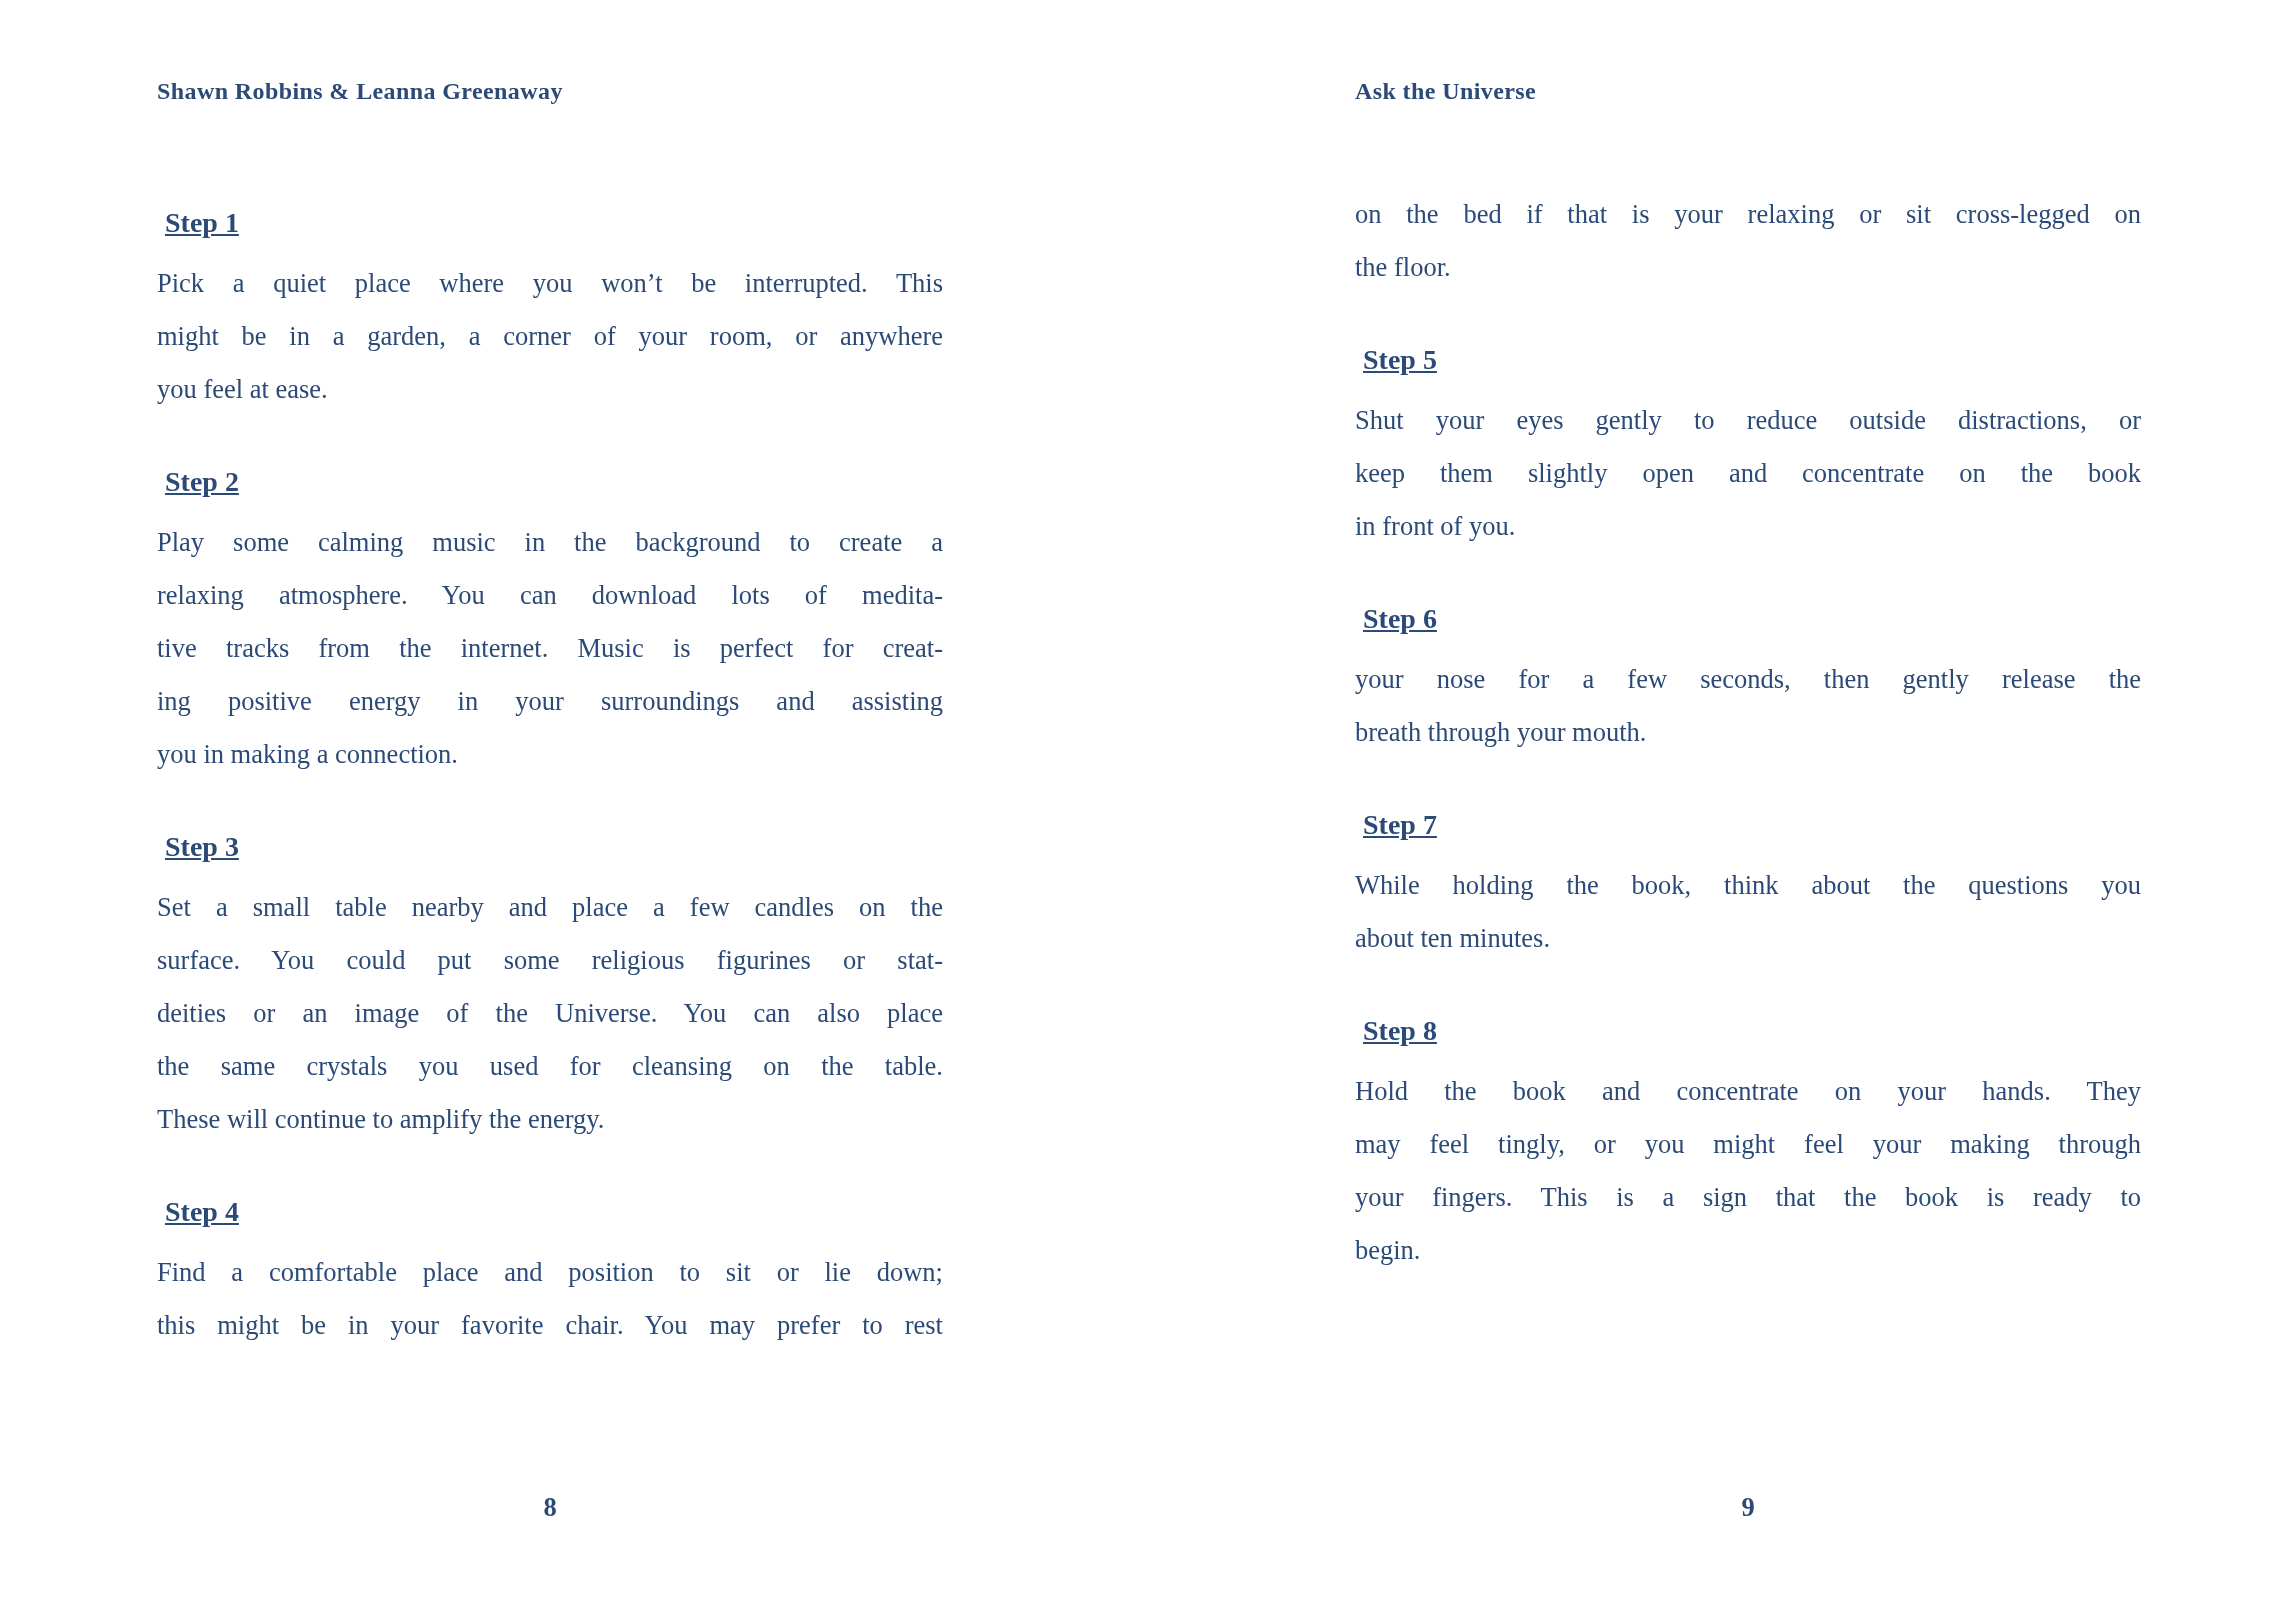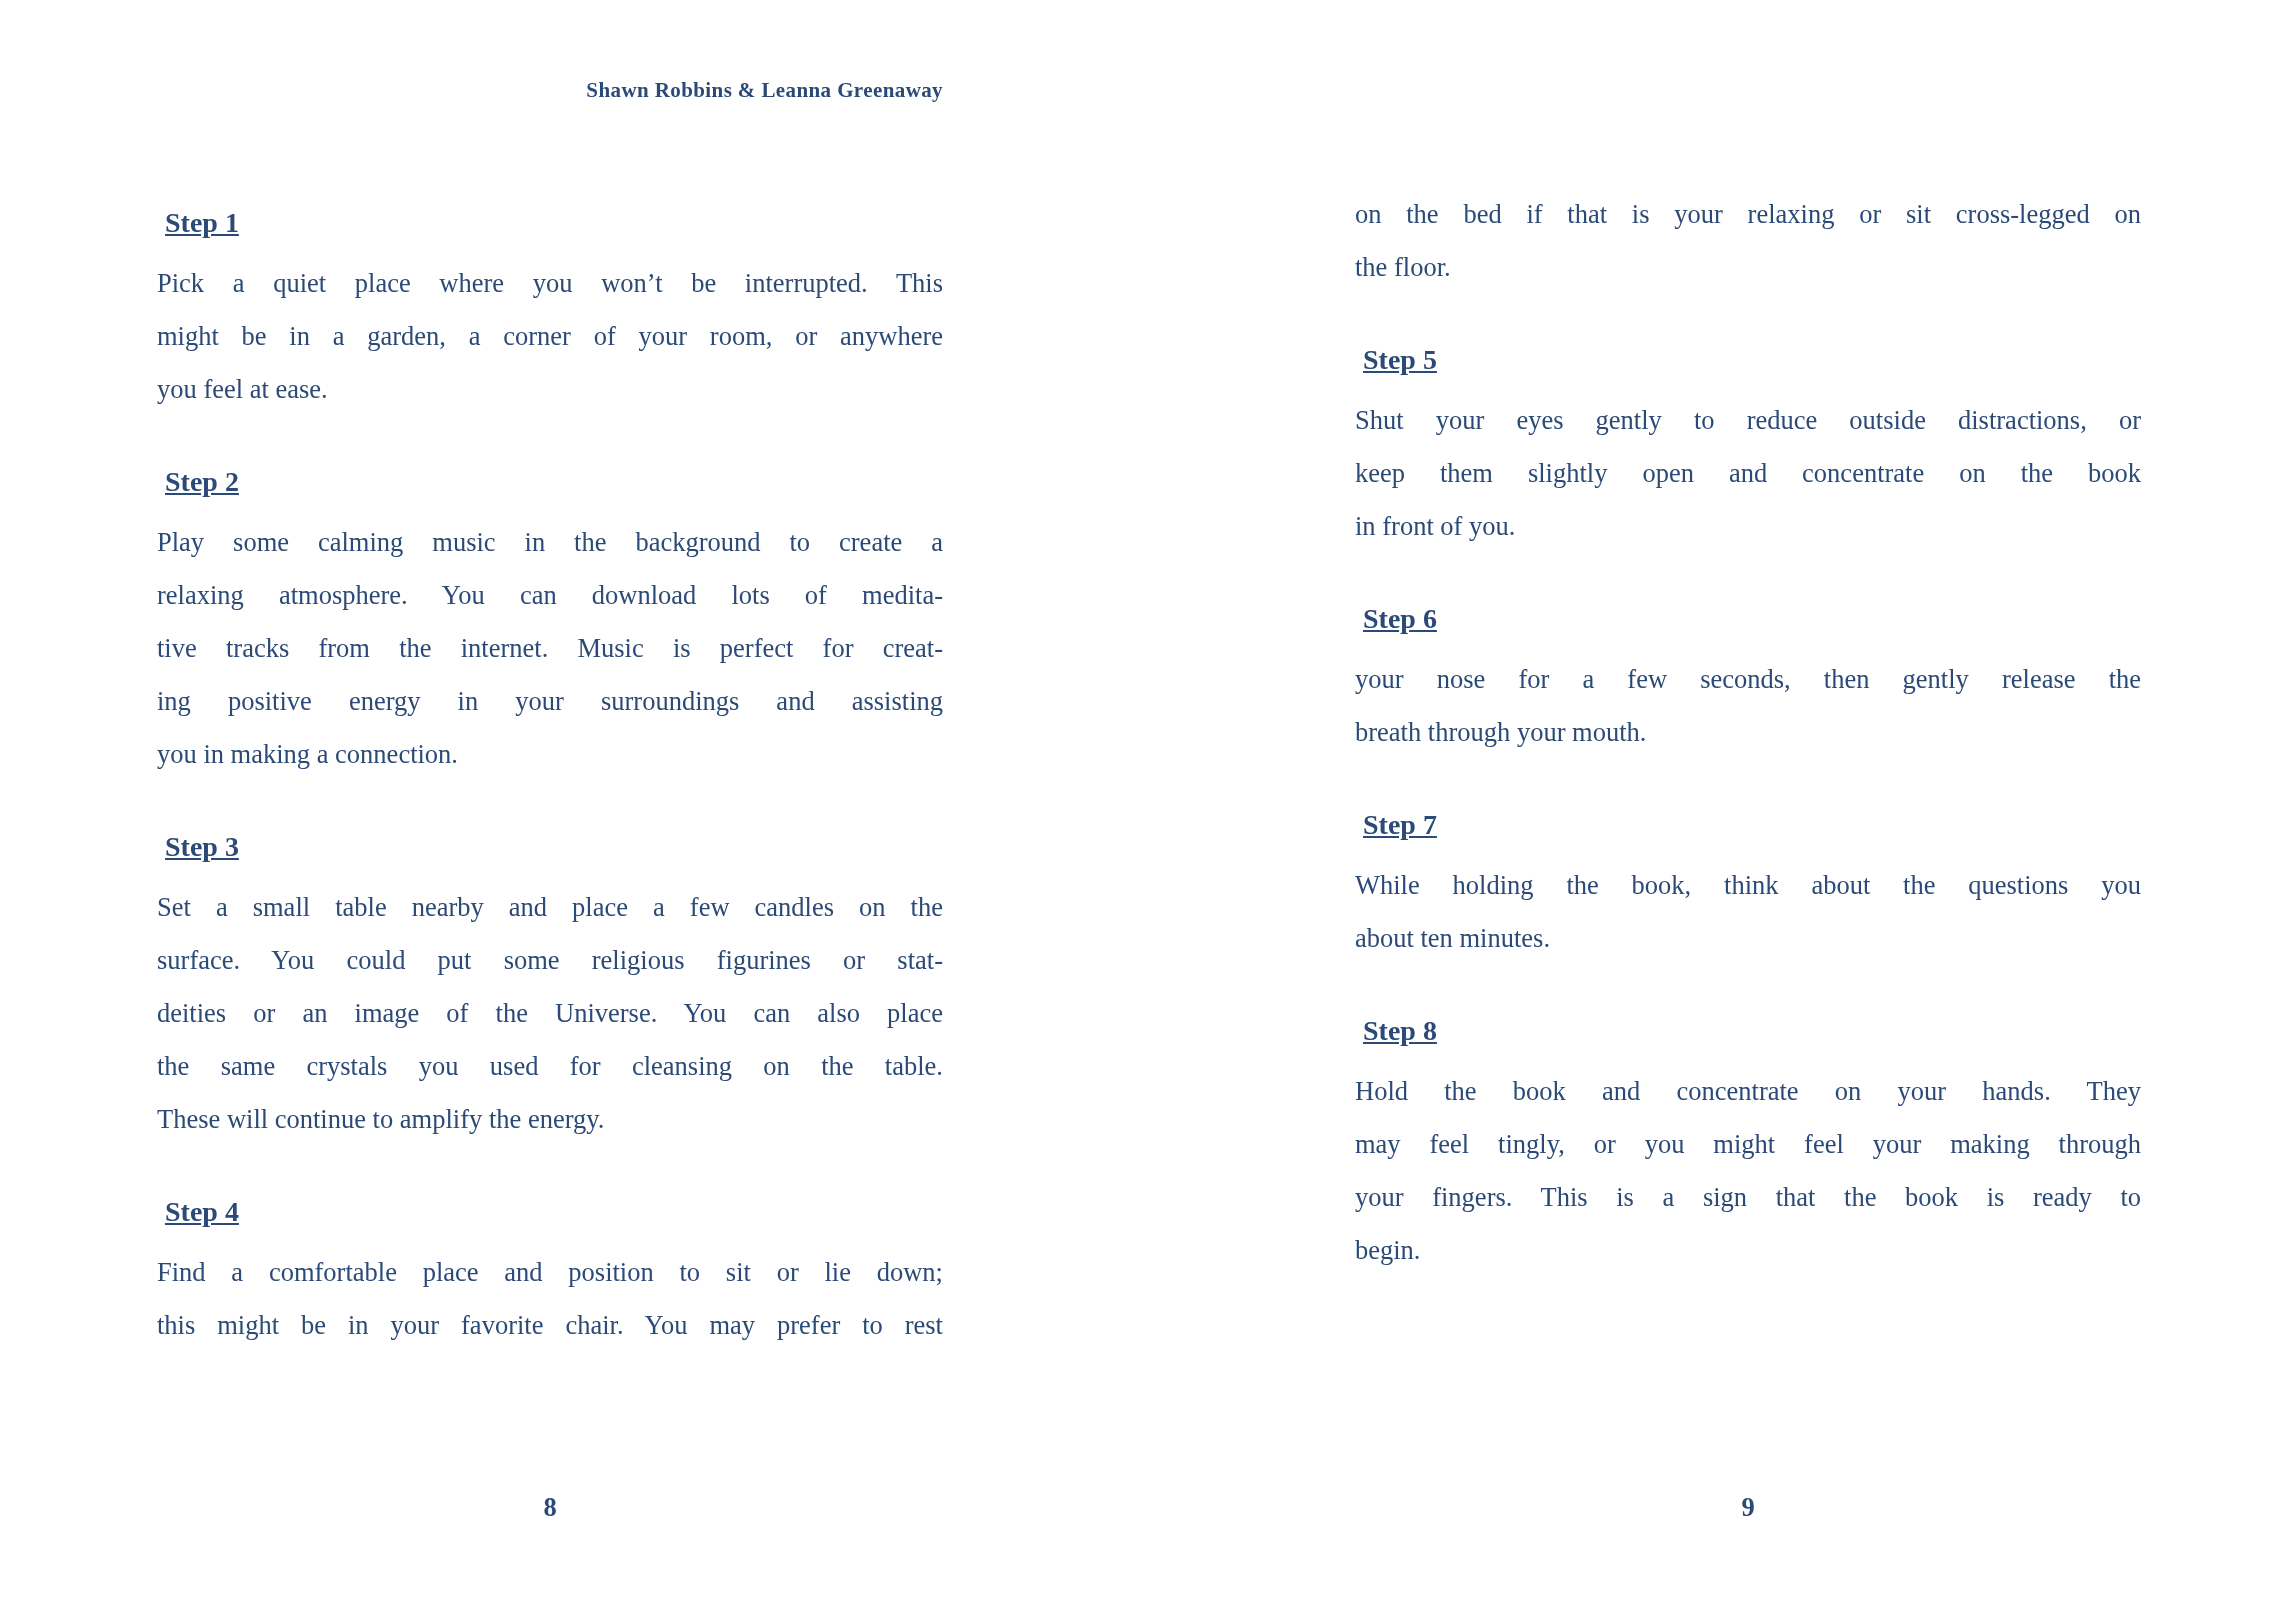--- a/index.html
+++ b/index.html
@@ -20,22 +20,22 @@
     position:relative;
     width:2295px;
     height:1607px;
     background:var(--paper);
   }
   
   .rh{
     position:absolute;
     top:78px;
     width:786px;
-    text-align:right;
-    font-size:21px;
+    text-align:left;
+    font-size:24px;
     font-weight:700;
     letter-spacing:0.4px;
     color:var(--ink);
   }
   .rh.left{ left:157px; }
   .rh.right{ left:1355px; }
   
   .col{
     position:absolute;
     top:188px;
@@ -114,20 +114,21 @@
     <section class="sec">
       <h3 class="step-h">Step 4</h3>
       <div class="bl j">Find a comfortable place and position to sit or lie down;</div>
       <div class="bl j">this might be in your favorite chair. You may prefer to rest</div>
     </section>
 
   </div>
 
   <div class="pn left">8</div>
 
+  <div class="rh right">Ask the Universe</div>
 
   <div class="col right">
 
     <section class="sec first">
       <div class="bl j">on the bed if that is your relaxing or sit cross-legged on</div>
       <div class="bl">the floor.</div>
     </section>
 
     <section class="sec">
       <h3 class="step-h">Step 5</h3>

